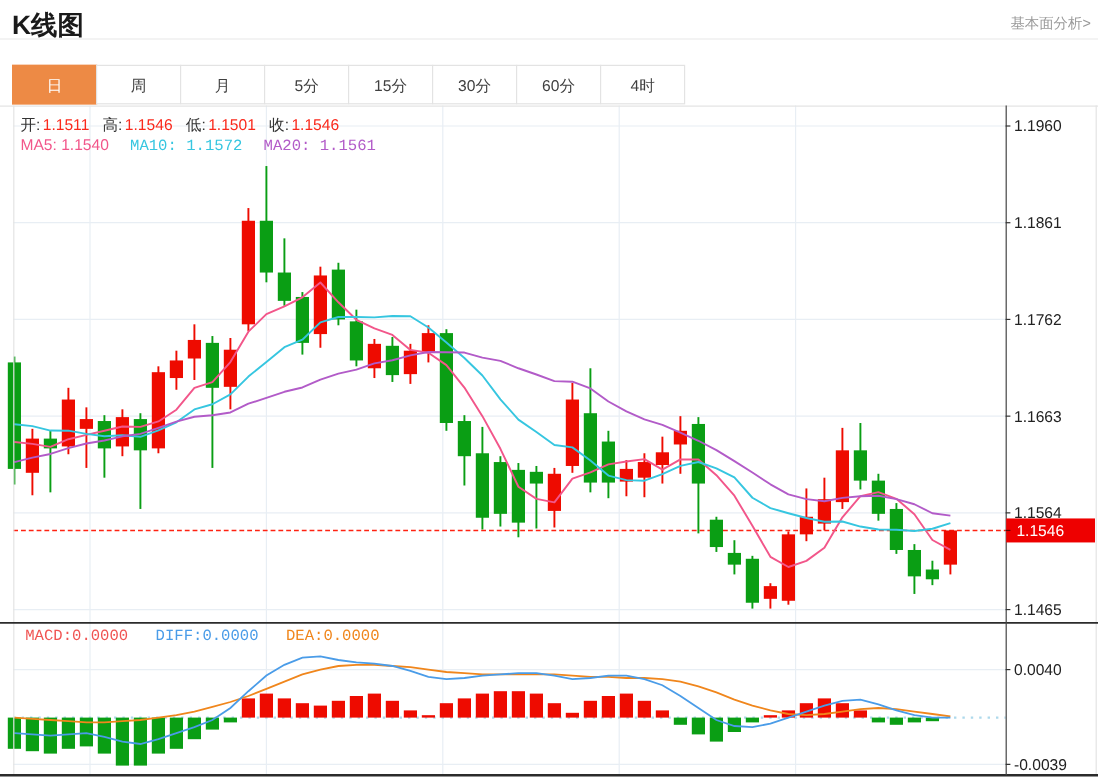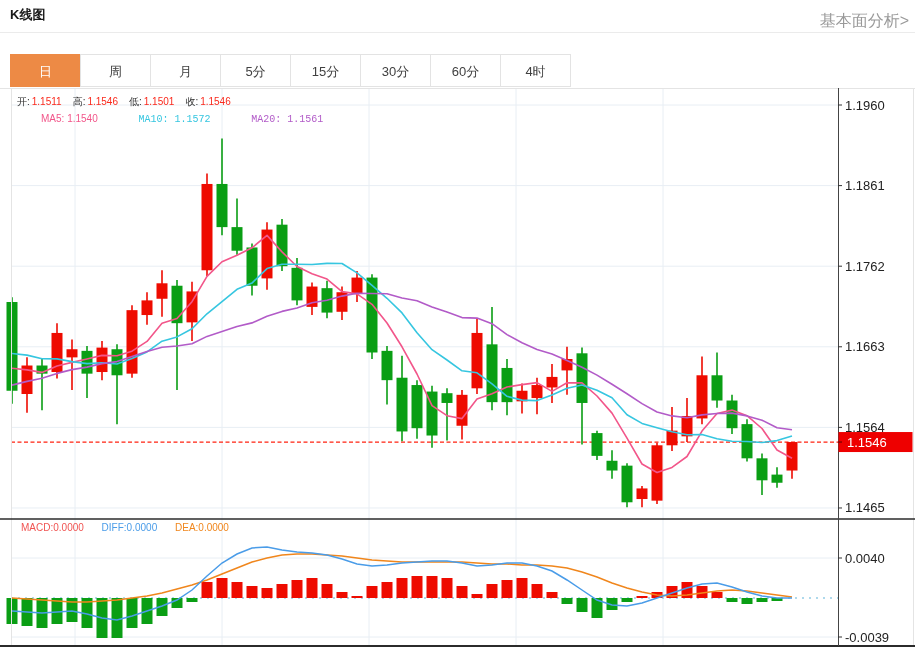--- a/index.html
+++ b/index.html
@@ -2,38 +2,38 @@
 <html style="--ma5: #f2568a; --ma10: #36c6e0; --ma20: #b25bc8; --macdtxt: #f05452; --difftxt: #4a9ce8; --deatxt: #f0861c; --valred: #fa291c; --tab-active: #ed8a45;"><head>
 <meta charset="utf-8">
 <style>
   html,body{margin:0;padding:0;}
   body{
     width:915px;height:651px;position:relative;background:#fff;overflow:hidden;
     font-family:"Liberation Sans","DejaVu Sans",sans-serif;
     -webkit-font-smoothing:antialiased;
   }
   .page-title{
-    position:absolute;left:10px;top:6px;font-size:13px;font-weight:bold;color:#1a1a1a;margin:0;
+    position:absolute;left:10px;top:6px;font-size:22px;font-weight:bold;color:#1a1a1a;margin:0;
   }
   .fund-link{
-    position:absolute;right:6px;top:11px;font-size:16px;color:#999;text-decoration:none;cursor:pointer;
+    position:absolute;right:6px;top:11px;font-size:12px;color:#999;text-decoration:none;cursor:pointer;
   }
   .hdiv{position:absolute;left:0;top:32px;width:915px;height:1px;background:#ebebeb;}
   .tabs{position:absolute;left:10px;top:54px;display:flex;z-index:5;}
   .tab{
     width:71px;height:33px;line-height:33px;text-align:center;font-size:13px;color:#404040;
     background:#fff;border:1px solid #e3e3e3;margin-left:-1px;box-sizing:border-box;cursor:pointer;
   }
   .tab:first-child{margin-left:0;}
   .tab.active{background:var(--tab-active,#ed8a45);color:#fff;border-color:var(--tab-active,#ed8a45);}
   #chart{position:absolute;left:0;top:0;pointer-events:none;}
-  .legend{position:absolute;font-size:10px;white-space:nowrap;z-index:4;}
+  .legend{position:absolute;font-size:13px;white-space:nowrap;z-index:4;}
   .legend .lbl{color:#333;}
   .legend .val{color:var(--valred,#fa291c);margin-right:11px;margin-left:2px;}
-  .legend .ma-item{margin-right:14px;margin-left:24px;}
+  .legend .ma-item{margin-right:14px;}
   .c-ma5{color:var(--ma5,#f2568a);}
   .c-ma10{color:var(--ma10,#36c6e0);font-family:Liberation Mono, monospace;}
   .c-ma20{color:var(--ma20,#b25bc8);font-family:Liberation Mono, monospace;}
   .c-macd{color:var(--macdtxt,#f05452);}
   .c-diff{color:var(--difftxt,#4a9ce8);}
   .c-dea{color:var(--deatxt,#f0861c);}
   .legend .mi{margin-right:15px;}
 </style>
 </head>
 <body>
@@ -262,17 +262,17 @@
 <div class="legend" style="left:17px;top:95px;">
   <span class="lbl">开:</span><span class="val">1.1511</span><span class="lbl">高:</span><span class="val">1.1546</span><span class="lbl">低:</span><span class="val">1.1501</span><span class="lbl">收:</span><span class="val">1.1546</span>
 </div>
 
 <div class="legend" style="left:17px;top:113px;">
   <span class="c-ma5 ma-item"><span>MA5:</span> <span>1.1540</span></span>
   <span class="c-ma10 ma-item"><span>MA10:</span> <span>1.1572</span></span>
   <span class="c-ma20 ma-item"><span>MA20:</span> <span>1.1561</span></span>
 </div>
 
-<div class="legend" style="left:21px;top:522px;">
+<div class="legend" style="left:21px;top:522px;font-family:Liberation Mono, monospace;">
   <span class="c-macd mi"><span>MACD:</span><span>0.0000</span></span>
   <span class="c-diff mi"><span>DIFF:</span><span>0.0000</span></span>
   <span class="c-dea mi"><span>DEA:</span><span>0.0000</span></span>
 </div>
 
 </body></html>

